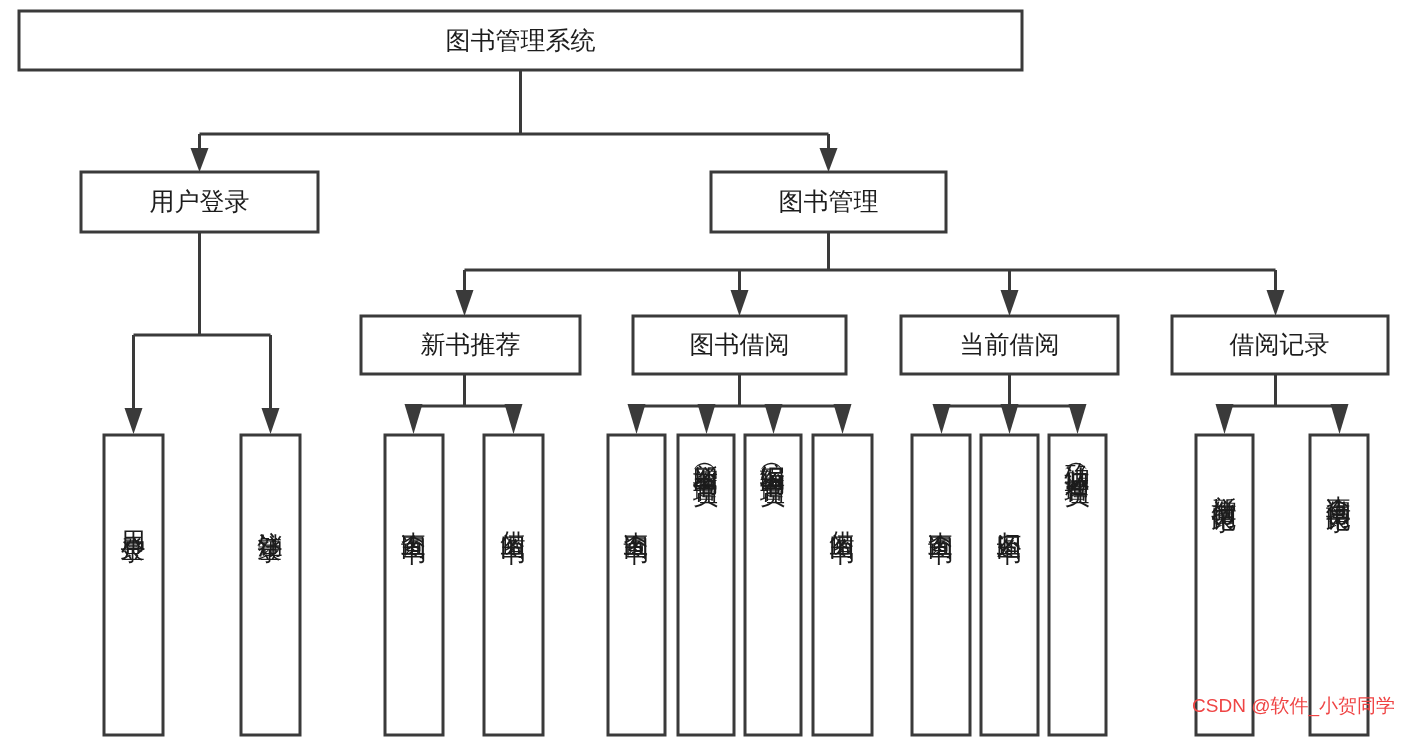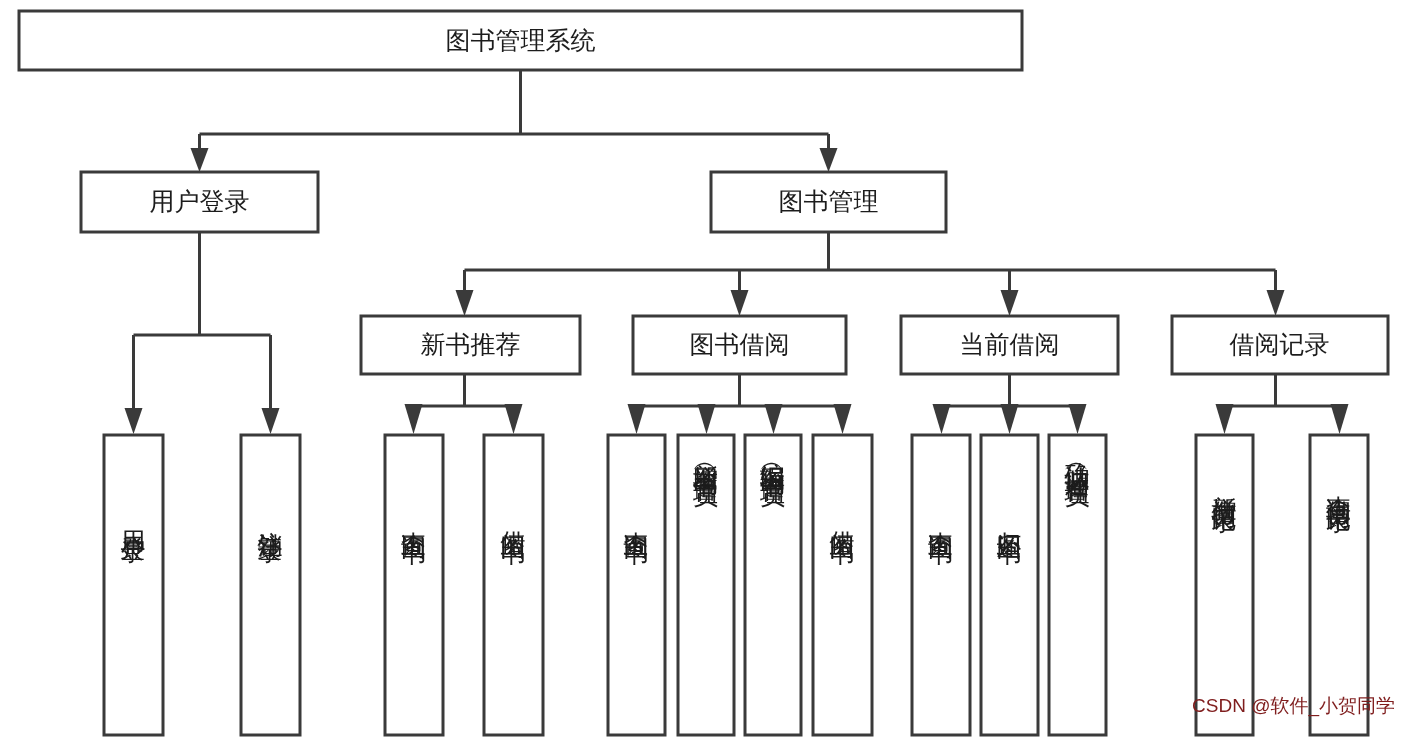--- a/index.html
+++ b/index.html
@@ -66,21 +66,21 @@
     color: #1c1c1c;
     letter-spacing: 3px;
     white-space: nowrap;
   }
   .watermark {
     position: absolute;
     right: 10px;
     bottom: 4px;
     font-family: "Liberation Sans", "DejaVu Sans", sans-serif;
     font-size: 19px;
-    color: #7f1d1d;
+    color: #ef4444;
     white-space: nowrap;
     pointer-events: none;
   }
 </style>
 </head>
 <body>
 
 <div id="diagram-root">
 
   <svg class="diagram-canvas" viewBox="0 0 1405 747">

